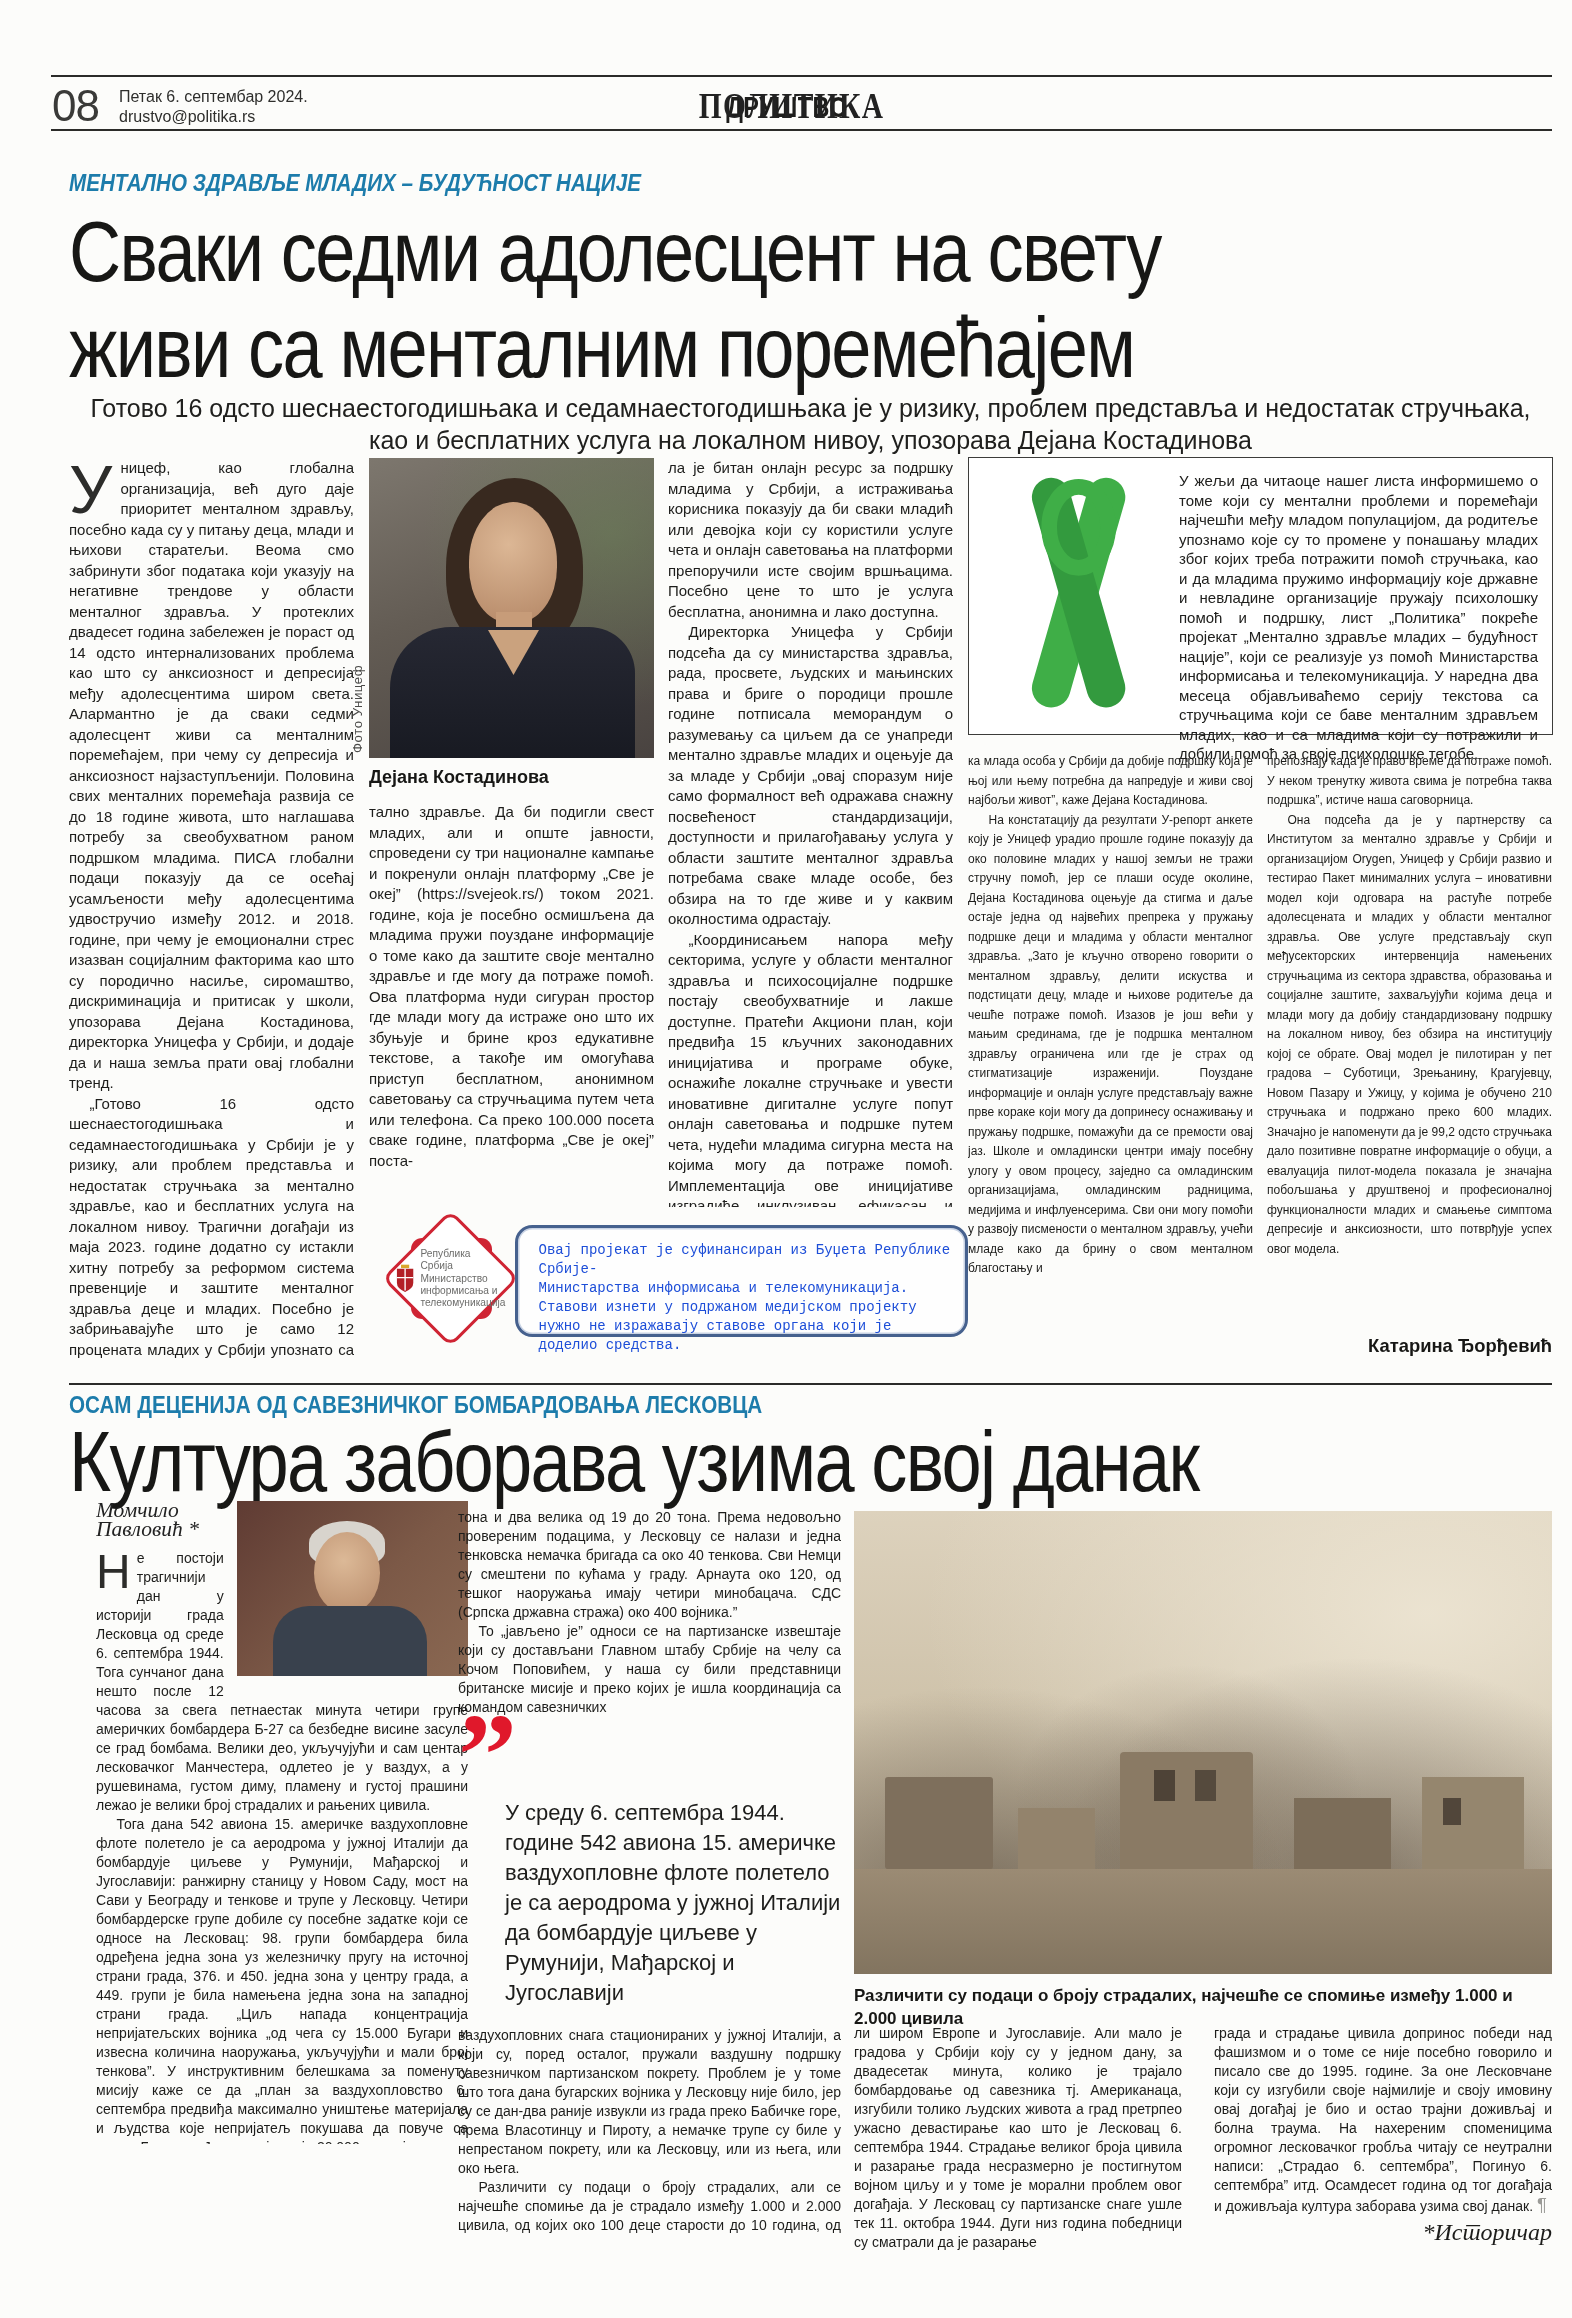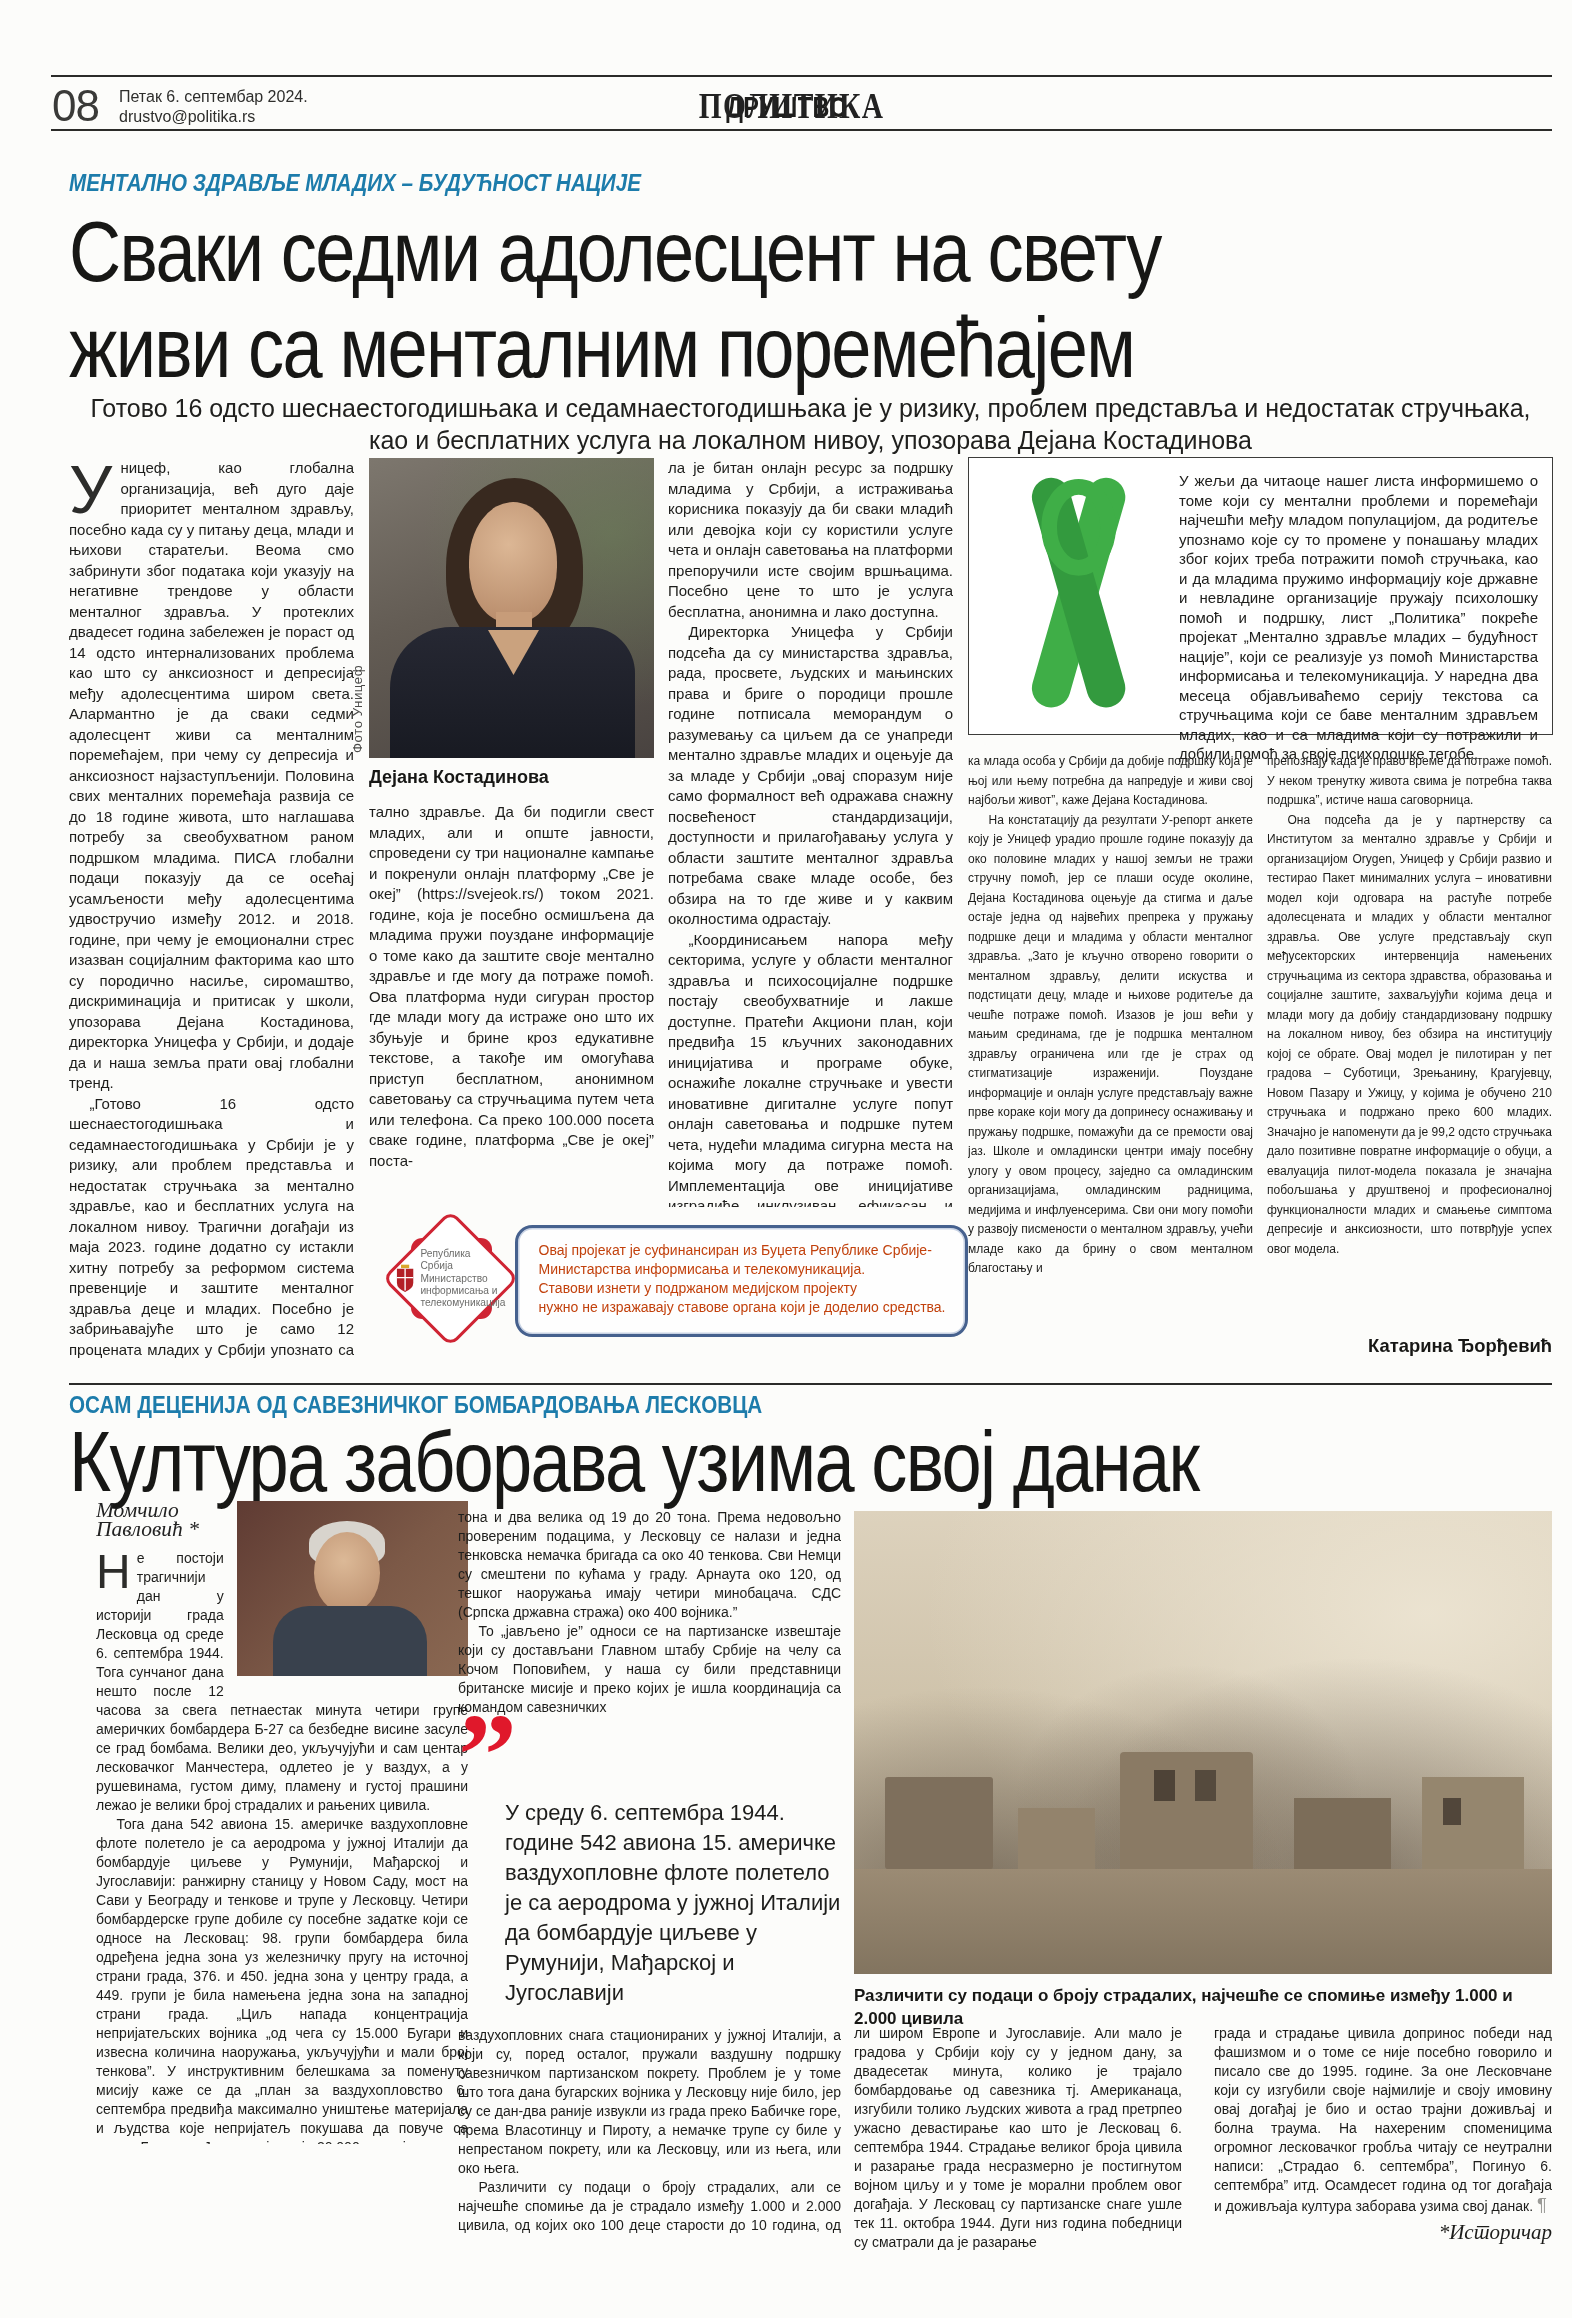--- a/index.html
+++ b/index.html
@@ -27,21 +27,21 @@
   .bt { font-size:15px; line-height:20.5px; text-align:justify; }
   .bt2 { font-size:14px; line-height:19px; text-align:justify; }
   .sm { font-size:12px; line-height:19.5px; text-align:justify; }
   p.ind { text-indent:20.5px; }
   .dropcap1 { float:left; font-size:68px; line-height:54px; padding:4.1px 8.2px 0 0; font-weight:400; color:#2c2c2a; }
   .dropcap2 { float:left; font-size:48px; line-height:39px; padding:3.1px 6.1px 0 0; font-weight:400; color:#2c2c2a; }
   .caption { font-weight:700; font-size:18px; line-height:22.5px; color:#171715; }
   .credit-vert { position:absolute; writing-mode:vertical-rl; transform:rotate(180deg); font-size:13.3px; color:#4a4a48; letter-spacing:0.5px; }
   .signature { font-weight:700; font-size:18.4px; text-align:right; color:#171715; }
   .byline { font-family:"Liberation Serif", serif; font-style:italic; font-size:21.5px; color:#222; margin-bottom:10.2px; }
-  .endnote { font-family:"Liberation Serif", serif; font-style:italic; font-size:21px; text-align:right; margin-top:7.2px; }
+  .endnote { font-family:"Liberation Serif", serif; font-style:italic; font-size:24px; text-align:right; margin-top:7.2px; }
   .endmark { color:#9a9a96; font-size:18.4px; }
   
   .photo-dejana { background:
       radial-gradient(ellipse at 85% 25%, rgba(110,140,90,.45), transparent 55%),
       linear-gradient(160deg,#7d776e 0%, #635c54 45%, #494340 100%); }
   .pd-hair  { position:absolute; left:77px; top:19.5px; width:137px; height:178px; background:#38291f; border-radius:50% 50% 44% 44%; }
   .pd-face  { position:absolute; left:100px; top:44px; width:88px; height:121px; background:radial-gradient(circle at 45% 35%, #dcb795, #b98d6c 85%); border-radius:50% 50% 46% 46%; }
   .pd-body  { position:absolute; left:20.5px; top:169px; width:245px; height:131px; background:linear-gradient(180deg,#262833,#181a22); border-radius:61px 46px 0 0; }
   .pd-neck  { position:absolute; left:127px; top:154px; width:36px; height:36px; background:#c79c79; }
   .pd-v     { position:absolute; left:119px; top:172px; width:51px; height:45px; background:#caa27e; clip-path:polygon(0 0,100% 0,50% 100%); }
@@ -54,21 +54,21 @@
       radial-gradient(ellipse at 48% 64%, rgba(118,104,86,.5), transparent 34%),
       radial-gradient(ellipse at 72% 78%, rgba(76,66,56,.5), transparent 42%),
       radial-gradient(ellipse at 82% 22%, rgba(236,228,210,.95), transparent 62%),
       linear-gradient(180deg,#ddd2bd 0%, #cfc3ab 42%, #a59680 100%); }
   .rb { position:absolute; background:#8c7c68; }
   
   .intro-box { border:1.5px solid #3c3c3a; background:#ffffff; }
   .intro-text { font-size:15px; line-height:19.5px; text-align:justify; color:#20201e; }
   
   .funding-box { border:3.6px solid #46618e; border-radius:17.4px; background:#fefefe; box-shadow:inset 0 0 0 1.5px #c9d3e4; }
-  .funding-text { font-size:14px; line-height:19px; color:#c2410c; white-space:pre-line; }
+  .funding-text { font-size:14px; line-height:19px; color:#1d4ed8; white-space:pre-line;font-family:Liberation Mono, monospace; }
   .diamond-bg { position:absolute; background:#cf2433; border-radius:11.3px; }
   .diamond { position:absolute; background:#ffffff; border:3.1px solid #cf2433; border-radius:10.2px; transform:rotate(45deg); display:flex; align-items:center; justify-content:center; }
   .diamond-inner { transform:rotate(-45deg); display:flex; align-items:center; gap:5.1px; }
   .ministry-lines { font-size:10.2px; line-height:12.3px; color:#6c6c6a; }
   
   .quote-mark { font-family:"Liberation Serif", serif; font-size:118px; font-weight:700; color:#e0182b; line-height:77px; height:81px; }
   .quote-text { font-size:22px; line-height:30px; color:#1d1d1b; padding-left:47px; text-align:left; }
 </style>
 </head>
 <body>

